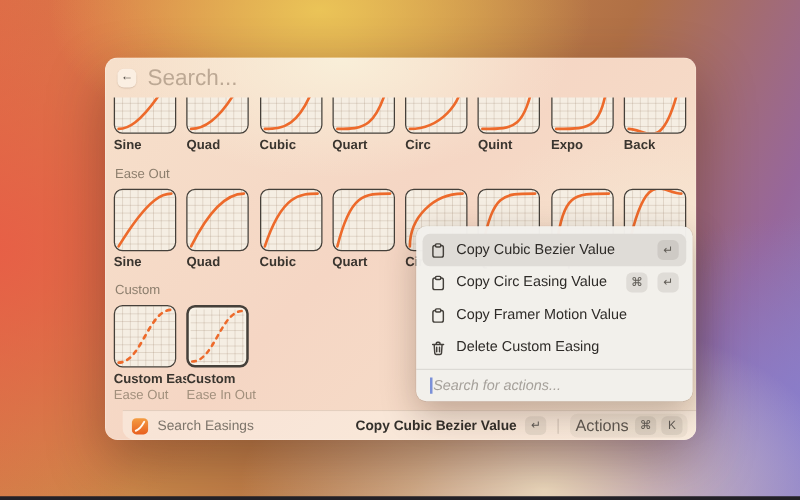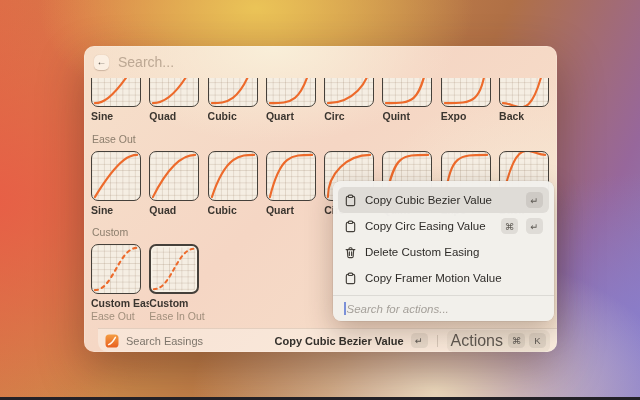--- a/index.html
+++ b/index.html
@@ -29,21 +29,21 @@
   .win-clip { position:absolute; inset:0; border-radius:10px; overflow:hidden; }
 
   
   .header { position:absolute; left:0; top:0; right:0; height:32px; display:flex; align-items:center; padding:0 10px; }
   .back-btn {
     width:15px; height:15px; border:none; border-radius:5px; cursor:pointer;
     background:rgba(255,252,245,0.55); box-shadow:0 0.5px 1px rgba(80,50,30,0.25);
     color:#4a443d; font-size:10px; line-height:14px; text-align:center; padding:0;
     font-family:"Liberation Sans","DejaVu Sans",sans-serif;
   }
-  .search-placeholder { margin-left:9px; font-size:14px; color:#bba globe; color:#bca894; }
+  .search-placeholder { margin-left:9px; font-size:18px; color:#bba globe; color:#bca894; }
 
   
   .content { position:absolute; left:0; top:32px; right:0; bottom:24px; overflow:hidden; padding:0 7px; }
   .row { display:flex; gap:8.3px; }
   .section-0 .row { margin-top:-21px; }
   .cell { width:50px; flex:0 0 50px; }
   .card {
     position:relative; width:50px; height:50px; border-radius:7px; overflow:hidden;
     border:1.4px solid #45403a; cursor:pointer;
     background-color:#f5eee3;
@@ -90,21 +90,21 @@
     border-top:1px solid rgba(120,90,60,0.16); background:rgba(252,247,238,0.45);
     display:flex; align-items:center; padding:0 7px; gap:7px;
     border-radius:0 0 10px 10px;
     margin-left:14px;
   }
   .app-name { font-size:11px; color:#7d756b; flex:1; }
   .primary-action { font-size:11px; font-weight:700; color:#33302b; }
   .footer .key-badge { width:16px; height:15px; background:rgba(60,50,40,0.09); }
   .v-div { width:1px; height:12px; background:rgba(60,50,40,0.18); margin:0 2px; }
   .actions-group { display:flex; align-items:center; gap:4px; background:rgba(60,50,40,0.055); border-radius:6px; padding:2px 4px; cursor:pointer; }
-  .actions-label { font-size:16px; color:#5f5952; margin-right:1px; }
+  .actions-label { font-size:13px; color:#5f5952; margin-right:1px; }
 </style>
 </head>
 <body>
 
 <div class="desktop">
 
   <div class="window">
     <div class="win-clip">
 
       <div class="header">
@@ -321,33 +321,33 @@
                 <rect x="4.7" y="1.2" width="4.6" height="2.6" rx="1"></rect>
               </svg>
             </span>
             <span class="mi-label">Copy Circ Easing Value</span>
             <span class="key-badge">⌘</span>
             <span class="key-badge">↵</span>
           </div>
           <div class="menu-item">
             <span class="mi-icon">
               <svg width="13" height="13" viewBox="0 0 14 14" fill="none" stroke="#44403b" stroke-width="1.25" stroke-linecap="round" stroke-linejoin="round">
-                <path d="M2.3 3.9h9.4M5.4 3.9V2.9c0-.6.4-1 1-1h1.2c.6 0 1 .4 1 1v1M3.6 3.9l.5 7.4c.1.7.6 1.2 1.3 1.2h3.2c.7 0 1.2-.5 1.3-1.2l.5-7.4M5.8 6.3v3.9M8.2 6.3v3.9"></path>
-              </svg>
-            </span>
-            <span class="mi-label">Delete Custom Easing</span>
-          </div>
-          <div class="menu-item">
-            <span class="mi-icon">
-              <svg width="13" height="13" viewBox="0 0 14 14" fill="none" stroke="#44403b" stroke-width="1.25" stroke-linecap="round" stroke-linejoin="round">
                 <path d="M4.7 2.6H4.1c-.9 0-1.6.7-1.6 1.6V11c0 .9.7 1.6 1.6 1.6h5.8c.9 0 1.6-.7 1.6-1.6V4.2c0-.9-.7-1.6-1.6-1.6h-.6"></path>
                 <rect x="4.7" y="1.2" width="4.6" height="2.6" rx="1"></rect>
               </svg>
             </span>
             <span class="mi-label">Copy Framer Motion Value</span>
+          </div>
+          <div class="menu-item">
+            <span class="mi-icon">
+              <svg width="13" height="13" viewBox="0 0 14 14" fill="none" stroke="#44403b" stroke-width="1.25" stroke-linecap="round" stroke-linejoin="round">
+                <path d="M2.3 3.9h9.4M5.4 3.9V2.9c0-.6.4-1 1-1h1.2c.6 0 1 .4 1 1v1M3.6 3.9l.5 7.4c.1.7.6 1.2 1.3 1.2h3.2c.7 0 1.2-.5 1.3-1.2l.5-7.4M5.8 6.3v3.9M8.2 6.3v3.9"></path>
+              </svg>
+            </span>
+            <span class="mi-label">Delete Custom Easing</span>
           </div>
         </div>
       <div class="menu-sep"></div>
       <div class="menu-search">
         <span class="caret"></span>
         <span class="ph">Search for actions...</span>
       </div>
     </div>
   </div>
 

